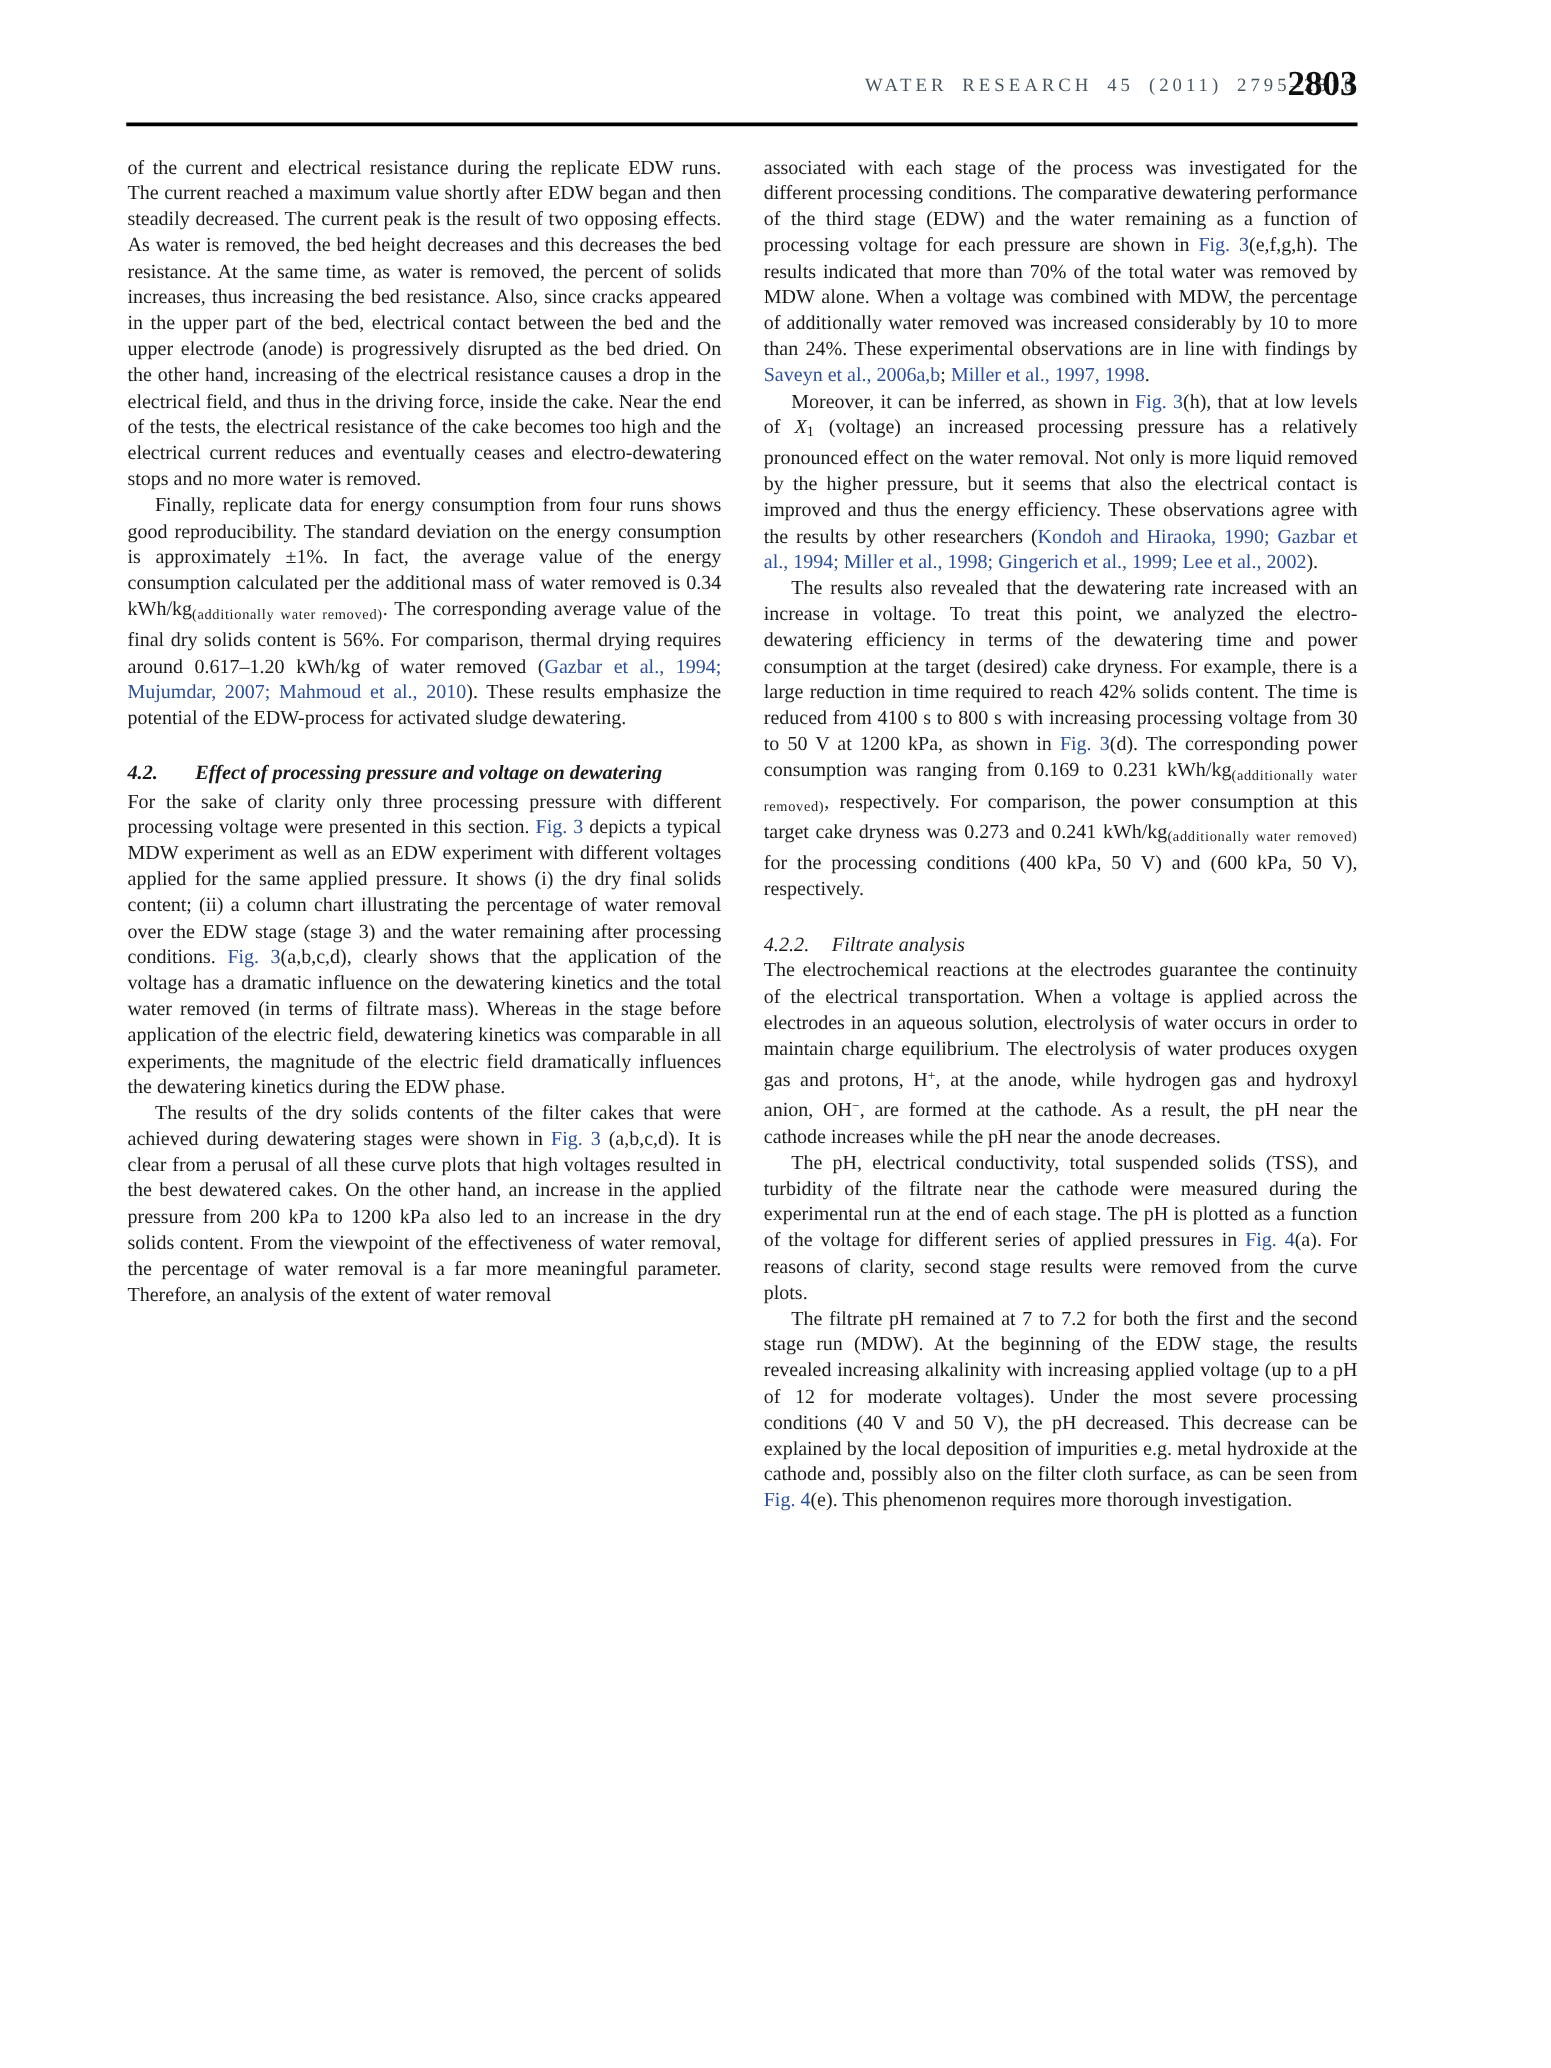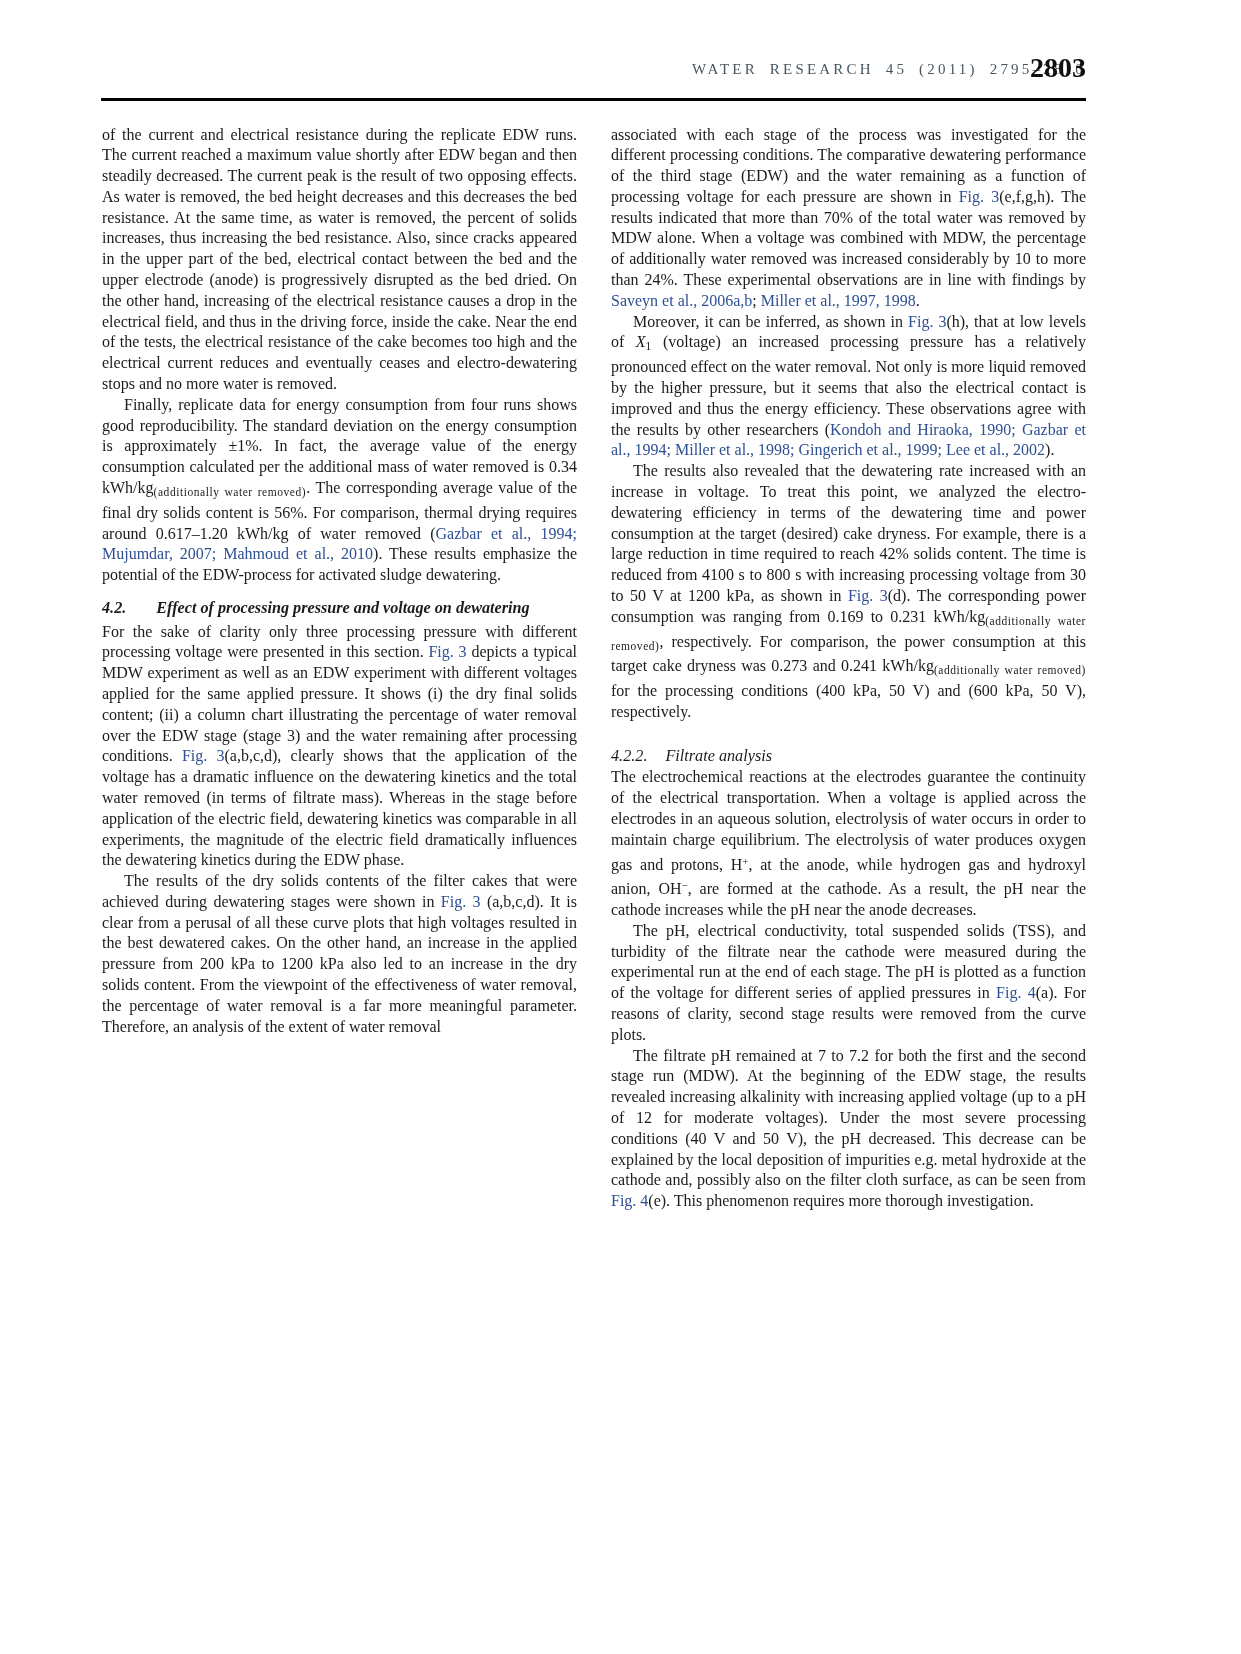--- a/index.html
+++ b/index.html
@@ -69,21 +69,21 @@
     font-size: 11.5px;
     letter-spacing: 0.55px;
     vertical-align: -3px;
   }
   .sup {
     font-size: 11px;
     vertical-align: 5px;
   }
   .ivar { font-style: italic; }
   .heading {
-    margin-top: 12px;
+    margin-top: 22px;
     margin-bottom: 2px;
     font-weight: bold;
     font-style: italic;
     font-size: 16.2px;
     line-height: 21.5px;
     text-align: left;
   }
   .heading .h-num { margin-right: 30px; }
   .subheading {
     margin-top: 23px;

